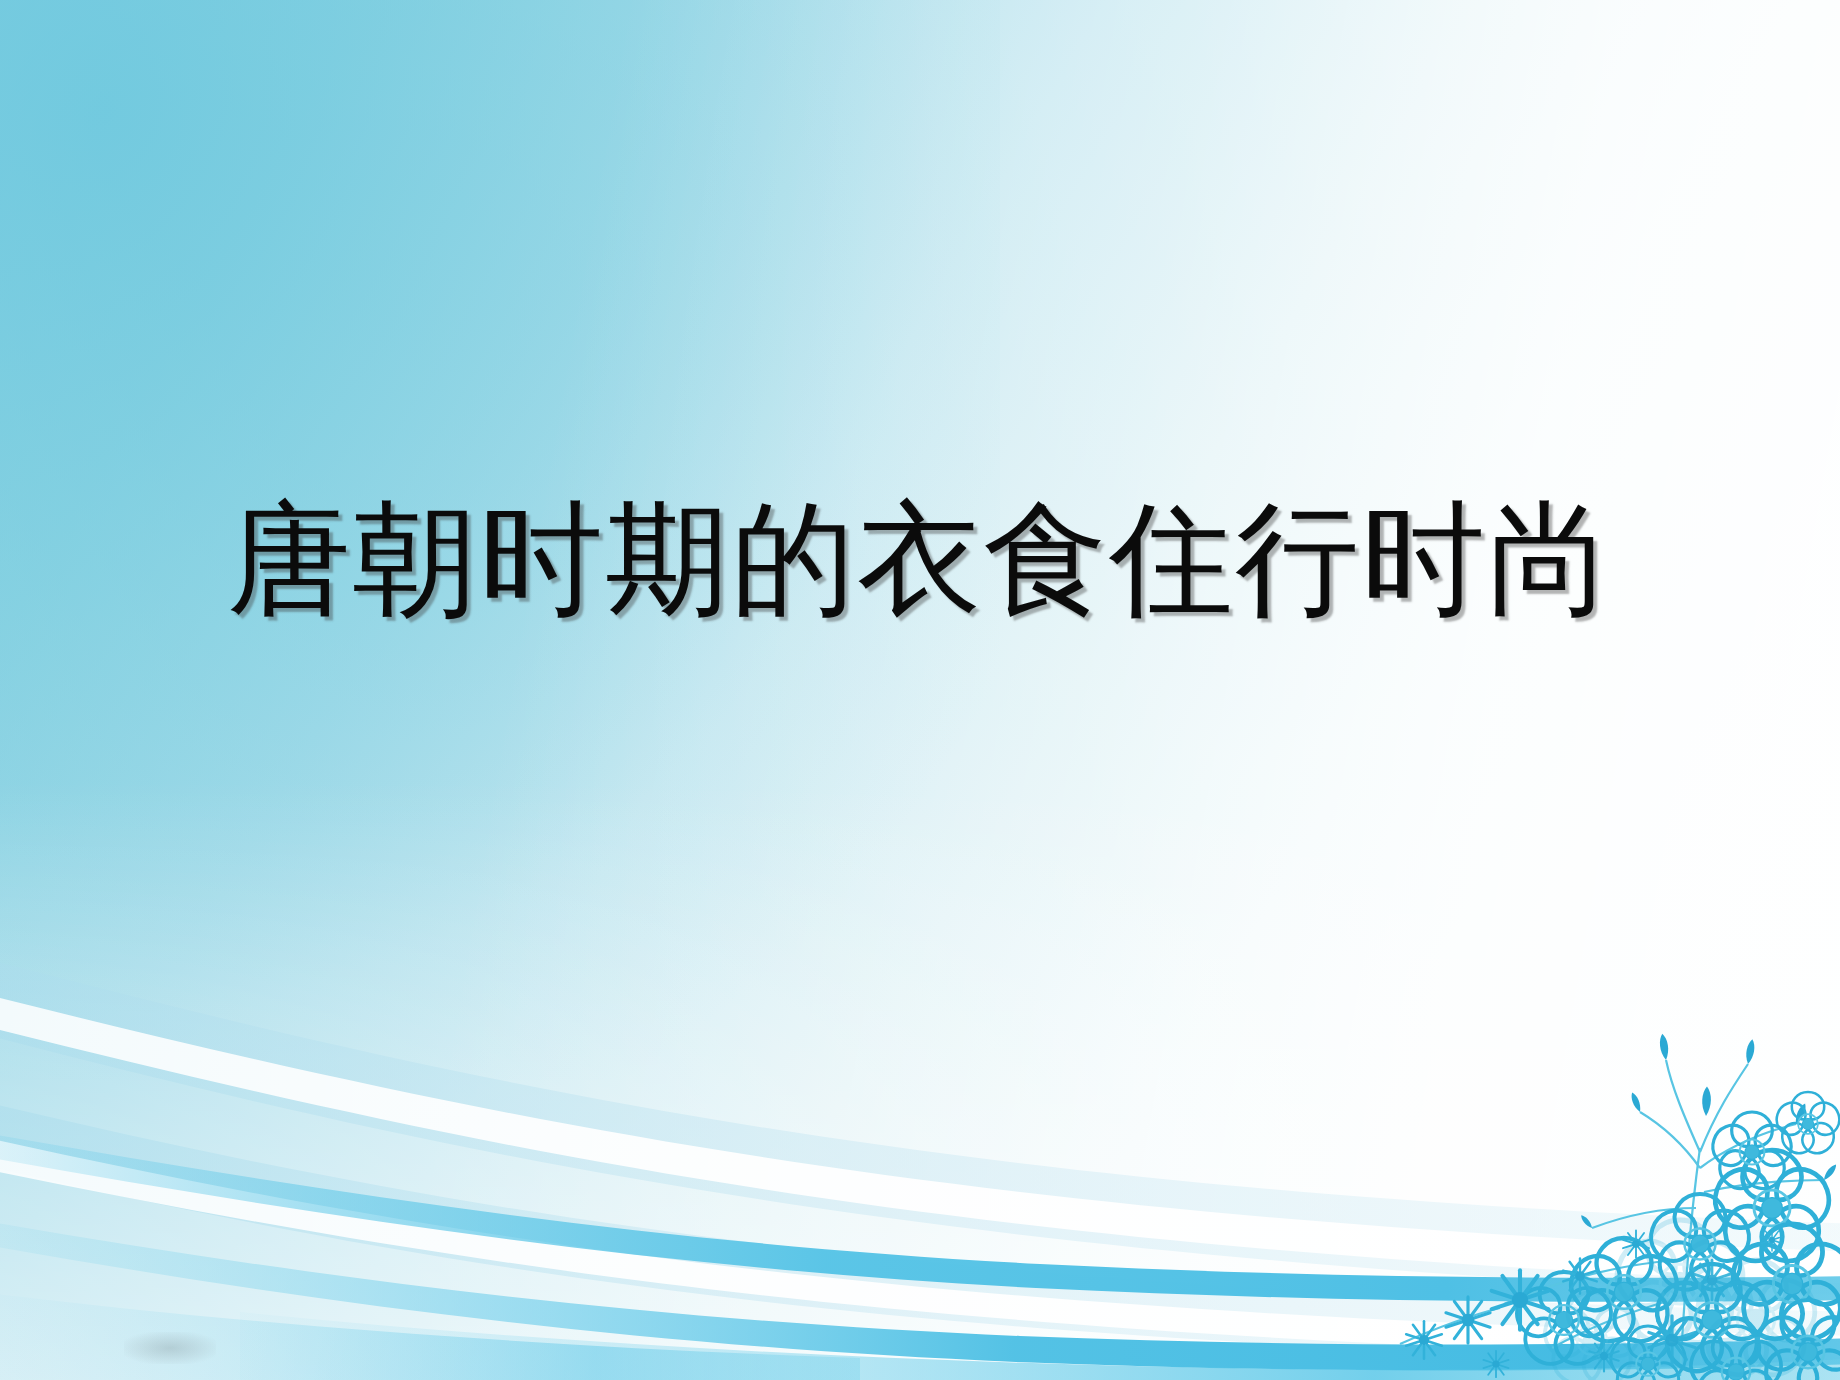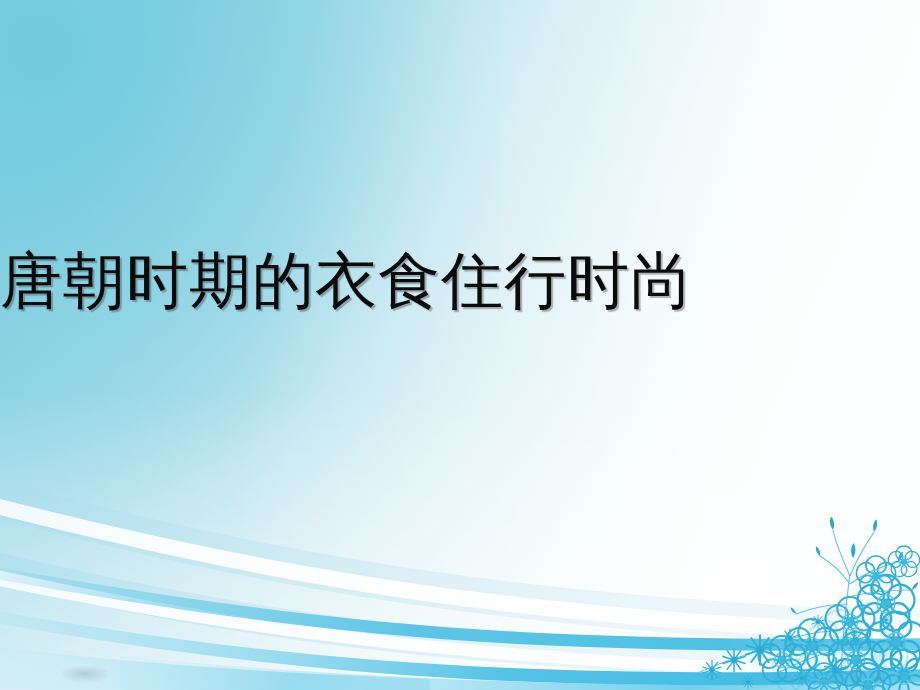--- a/index.html
+++ b/index.html
@@ -66,20 +66,21 @@
   .floral {
     position: absolute;
     right: 0; bottom: 0;
     width: 230px; height: 190px;
   }
   
   .title-block {
     position: absolute;
     left: 0; right: 0;
     top: 248px;
+    text-align: center;
     pointer-events: none;
   }
   .title-text {
     display: inline-block;
     font-size: 62px;
     line-height: 1.08;
     font-weight: normal;
     color: #0b0b0b;
     letter-spacing: 1px;
     text-shadow: 2px 2px 1px rgba(60,60,60,0.38);

